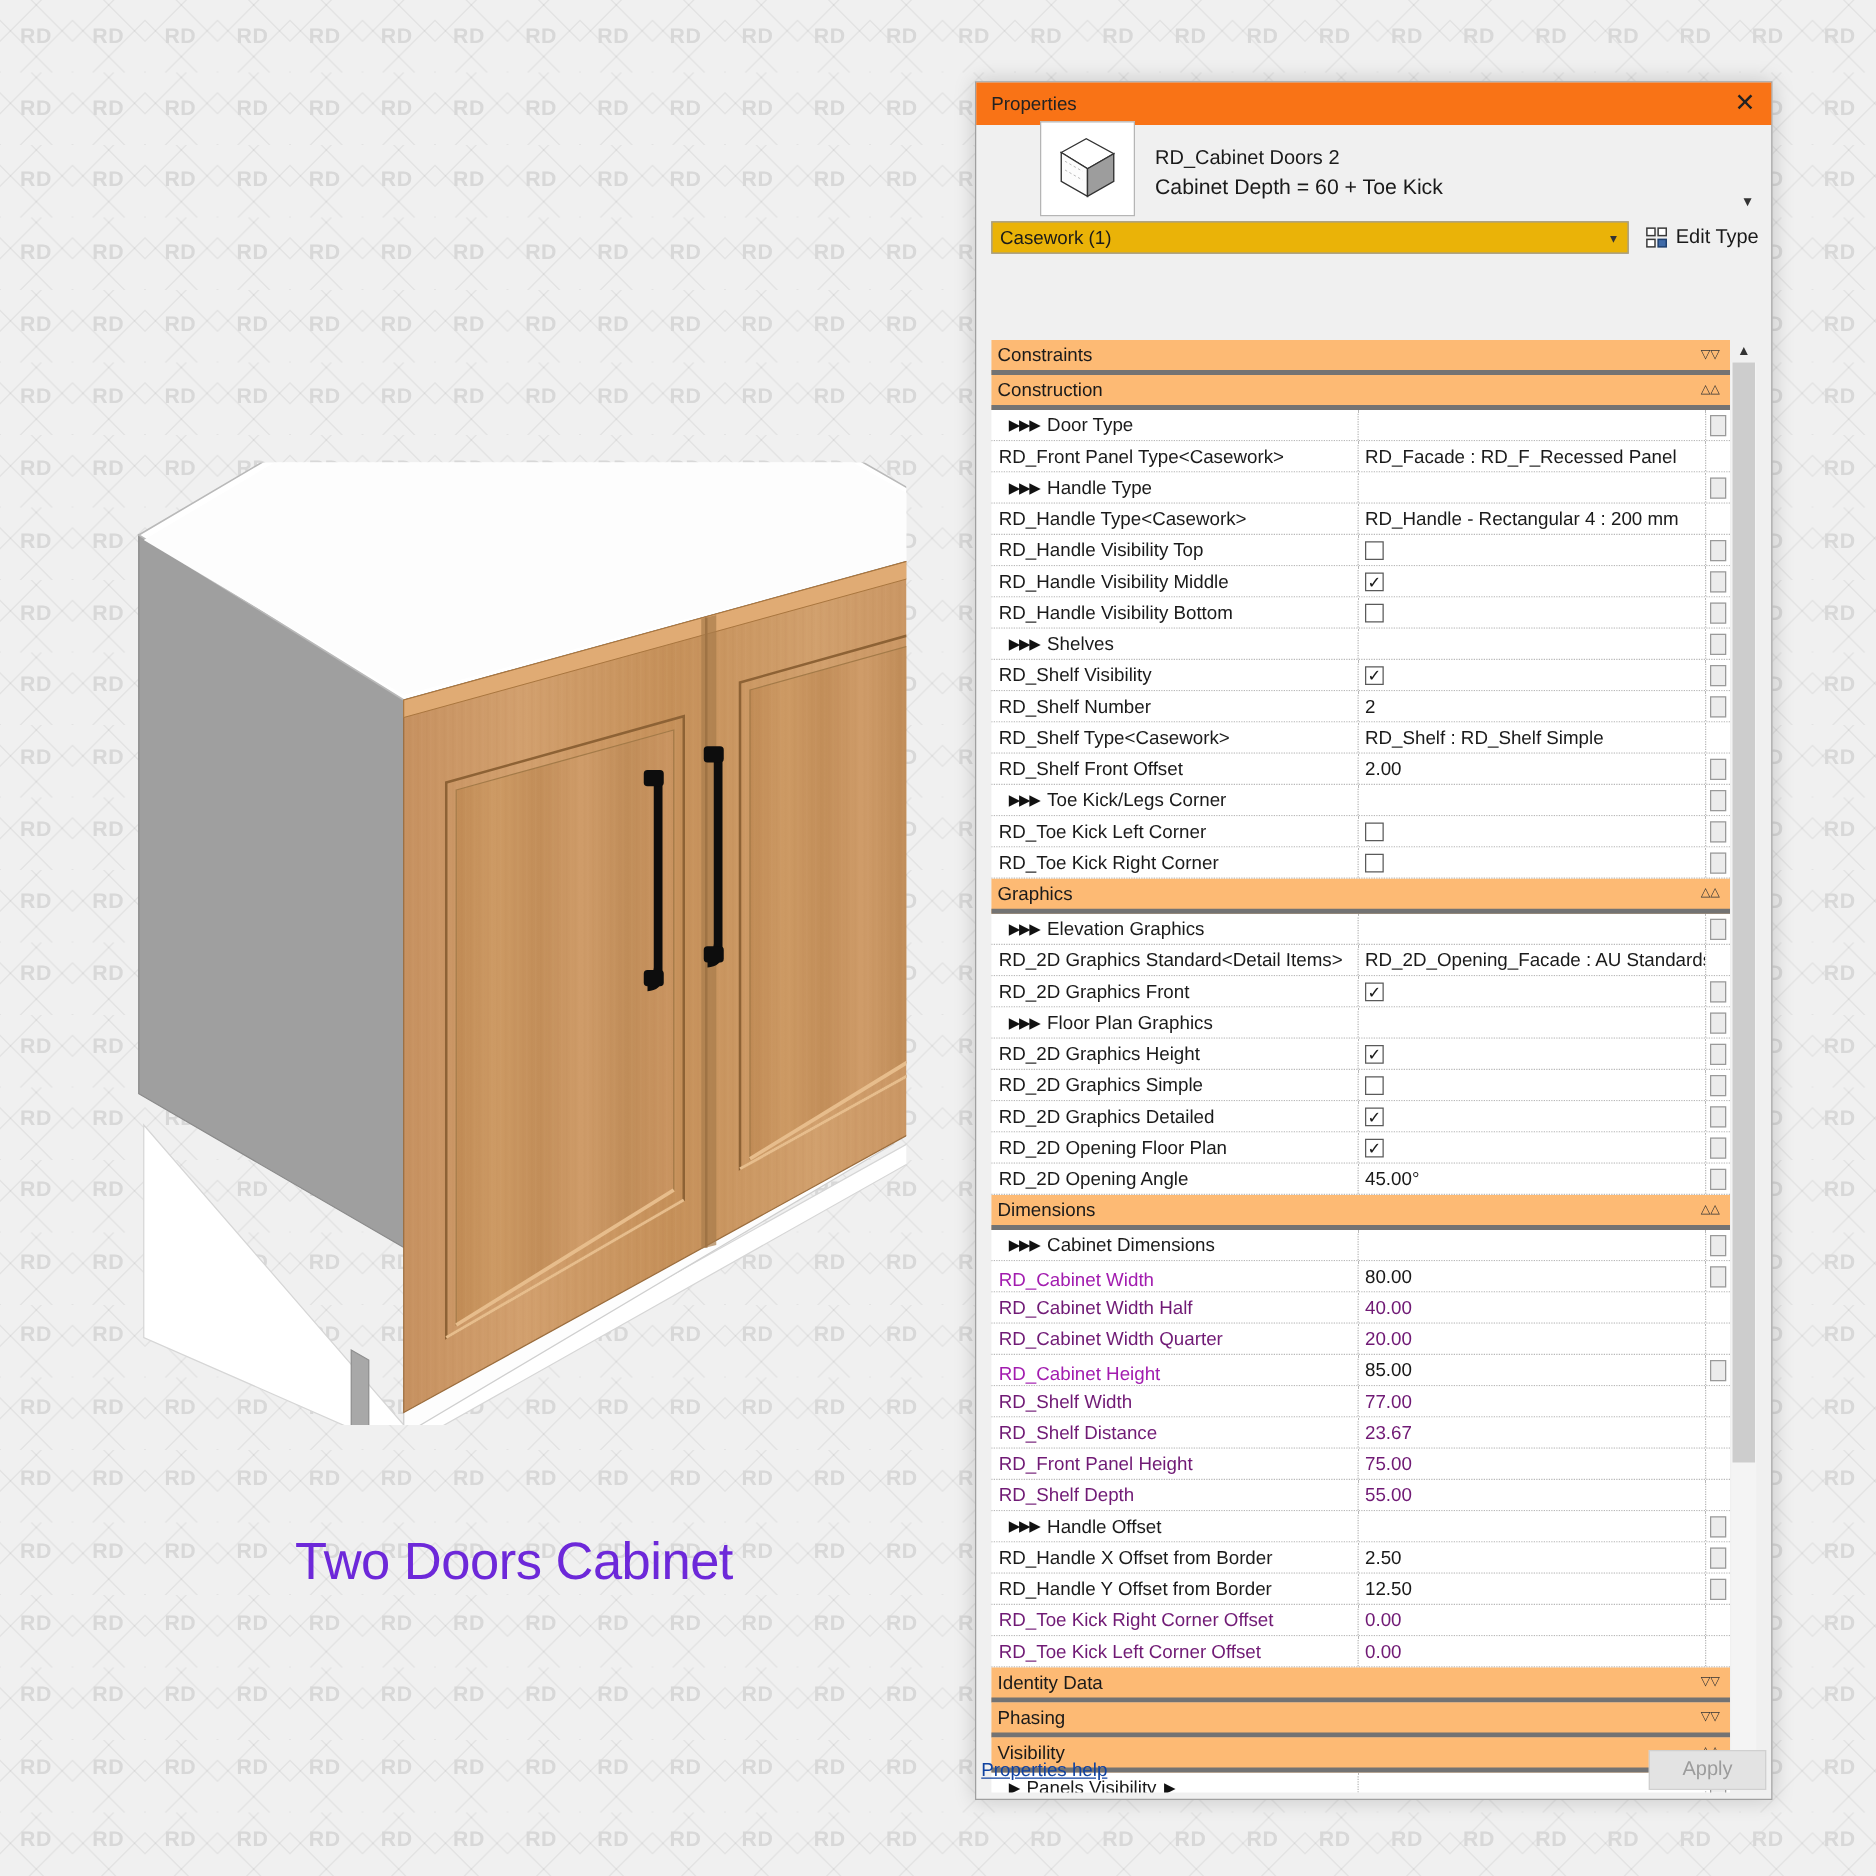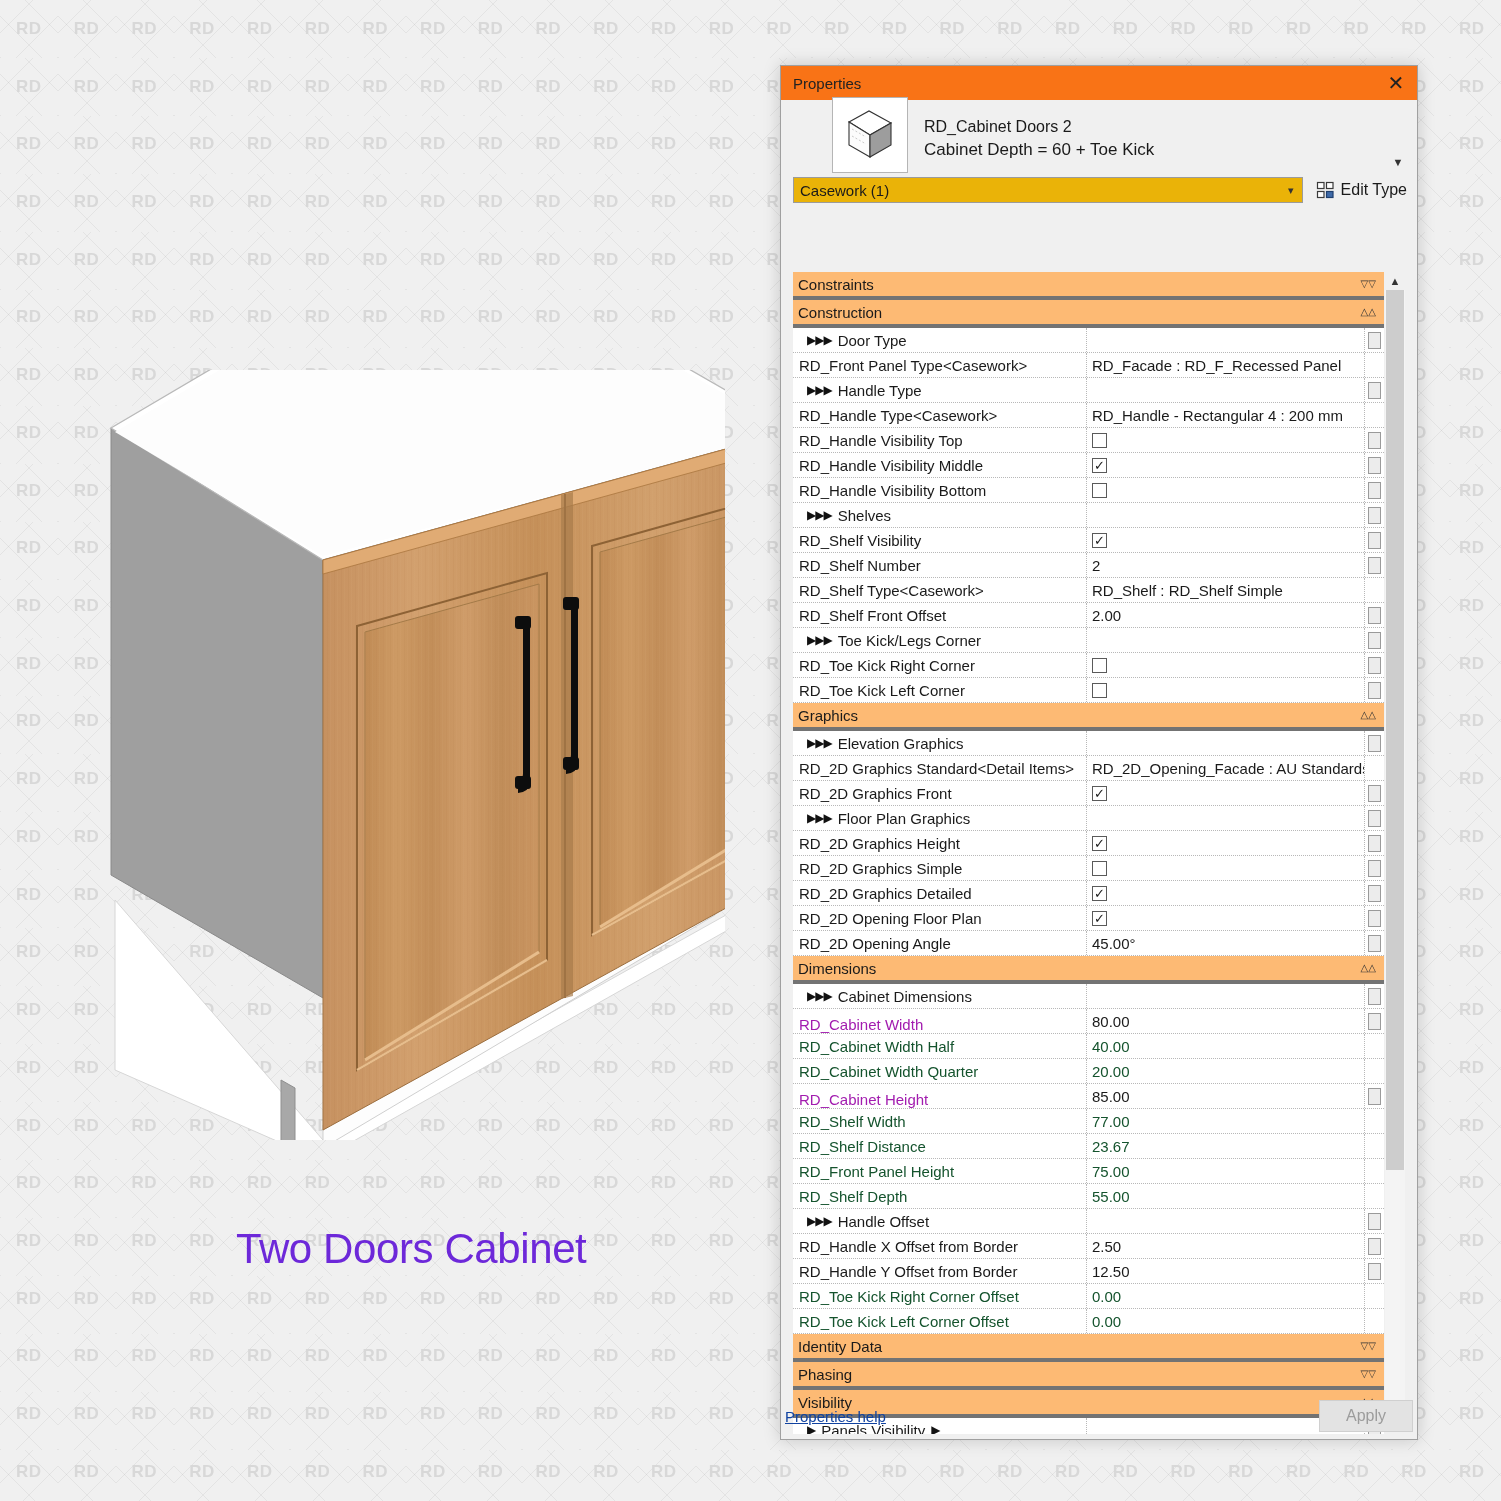--- a/index.html
+++ b/index.html
@@ -123,21 +123,21 @@
     flex:1;display:flex;align-items:center;padding-left:5px;
     border-right:1px dotted #b8b8b8;overflow:hidden;white-space:nowrap;
   }
   .cell-btn{
     width:19px;flex:none;display:flex;align-items:center;justify-content:center;
   }
   .minibtn{
     width:13px;height:17px;border:1px solid #9a9a9a;background:#ececec;
     cursor:pointer;box-sizing:border-box;
   }
-  .grey .cell-name,.grey .cell-val{color:#14532d;}
+  .grey .cell-name,.grey .cell-val{color:#701a75;}
   .bold .cell-name{color:#a21caf;align-items:flex-end;}
   .nested .cell-name{padding-left:14px;}
   .arrows{letter-spacing:-1px;margin-right:6px;font-size:12px;color:#111;}
   .chk{
     width:15px;height:15px;border:1px solid #5a5a5a;background:#fff;
     display:inline-flex;align-items:center;justify-content:center;
     font-size:13px;color:#1a1a1a;line-height:1;box-sizing:border-box;
     cursor:pointer;
   }
 
@@ -1130,32 +1130,32 @@
             <span class="arrows">▶▶▶</span>
             <span>Toe Kick/Legs Corner</span>
           </div>
           <div class="cell-val"></div>
           <div class="cell-btn">
             <span class="minibtn"></span>
           </div>
         </div>
         <div class="row">
           <div class="cell-name">
+            <span>RD_Toe Kick Left Corner</span>
+          </div>
+          <div class="cell-val">
+            <span class="chk"></span>
+          </div>
+          <div class="cell-btn">
+            <span class="minibtn"></span>
+          </div>
+        </div>
+        <div class="row">
+          <div class="cell-name">
             <span>RD_Toe Kick Right Corner</span>
-          </div>
-          <div class="cell-val">
-            <span class="chk"></span>
-          </div>
-          <div class="cell-btn">
-            <span class="minibtn"></span>
-          </div>
-        </div>
-        <div class="row">
-          <div class="cell-name">
-            <span>RD_Toe Kick Left Corner</span>
           </div>
           <div class="cell-val">
             <span class="chk"></span>
           </div>
           <div class="cell-btn">
             <span class="minibtn"></span>
           </div>
         </div>
         <div class="grp">
           <span>Graphics</span>

